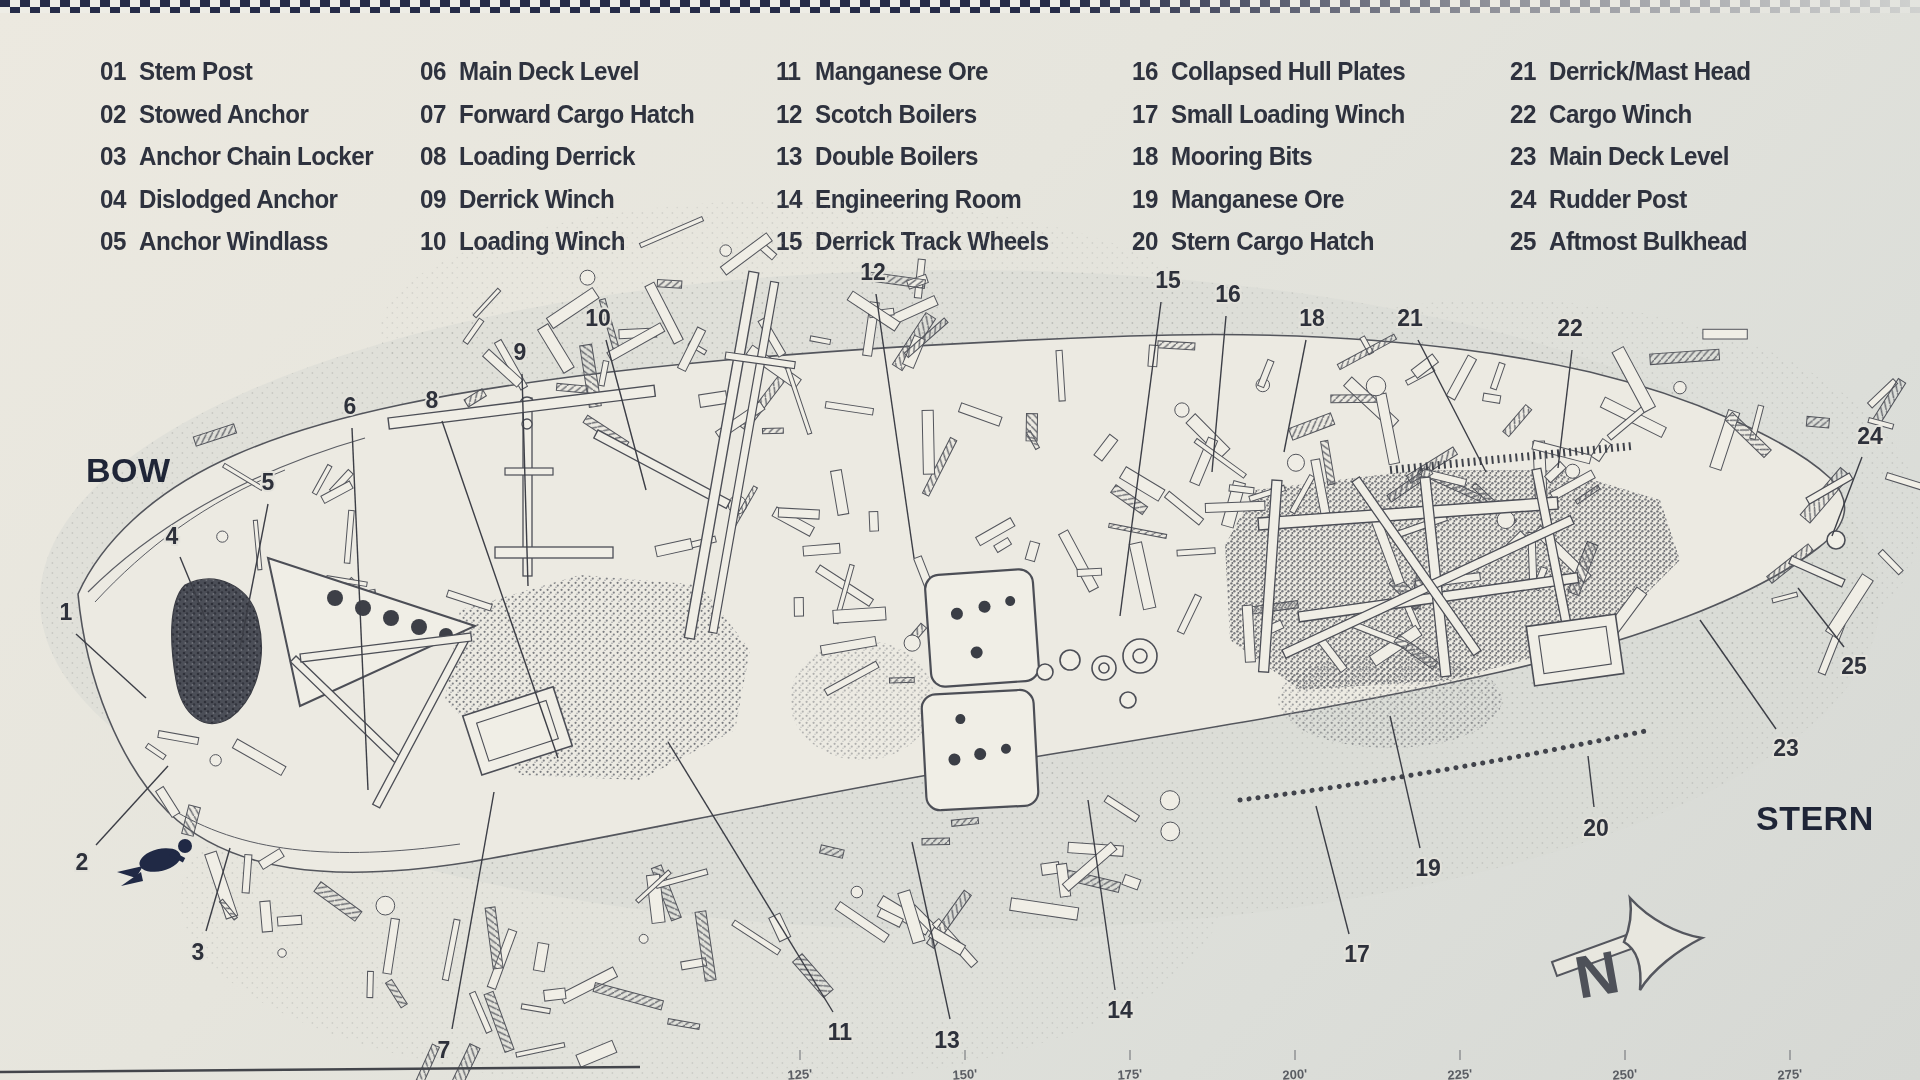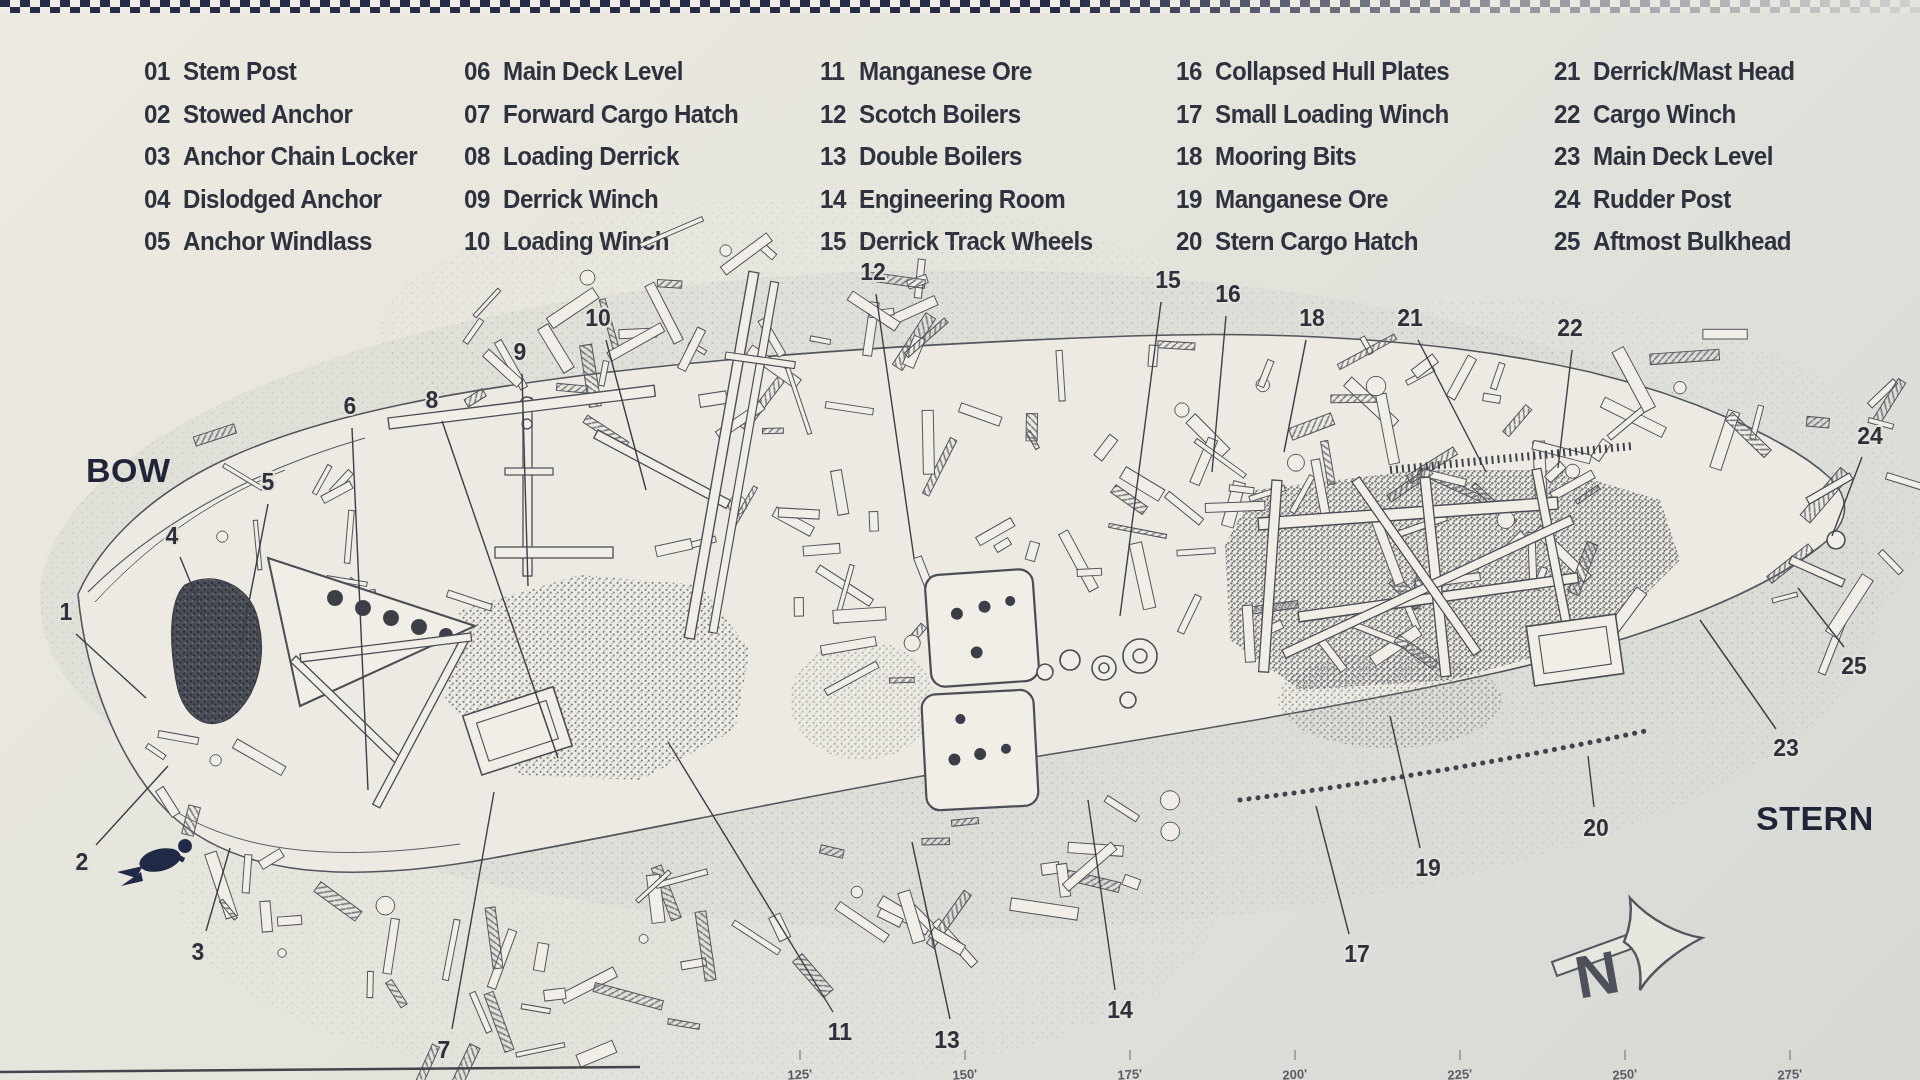--- a/index.html
+++ b/index.html
@@ -10,21 +10,21 @@
   
   .checker{position:absolute;left:0;top:0;width:1920px;height:13px;
     background-image:
       repeating-linear-gradient(90deg,#262c48 0 10px,#eeede6 10px 20px),
       repeating-linear-gradient(90deg,#eeede6 0 10px,#262c48 10px 20px);
     background-size:100% 7px,100% 7px;background-position:0 0,0 7px;background-repeat:no-repeat;}
   .checker:after{content:"";position:absolute;inset:0;
     background:linear-gradient(90deg,rgba(233,231,222,0) 55%,rgba(233,231,222,.55) 78%,rgba(226,227,222,.9) 100%);}
 
   
-  .legend{position:absolute;left:0;top:0;width:1820px;height:270px;margin-left:44px;}
+  .legend{position:absolute;left:0;top:0;width:1820px;height:270px;}
   .legend-col{position:absolute;top:50px;transform:scaleX(.93);transform-origin:left top;}
   .legend-item{display:flex;white-space:nowrap;font-weight:700;font-size:26px;line-height:42.5px;
     color:#2e323e;letter-spacing:-0.6px;}
   .legend-item .num{width:40px;flex:0 0 auto;}
   .legend-item .txt{padding-left:2px;}
 
   svg text{font-family:"Liberation Sans",sans-serif;}
   .marker-num{font-weight:700;font-size:23px;fill:#2e313b;paint-order:stroke;stroke:#e3e2db;stroke-width:4px;}
   .big-label{font-weight:700;font-size:34px;fill:#1f2537;letter-spacing:.5px;}
   .scale-label{font-weight:700;font-size:13px;fill:#5a5d63;}

